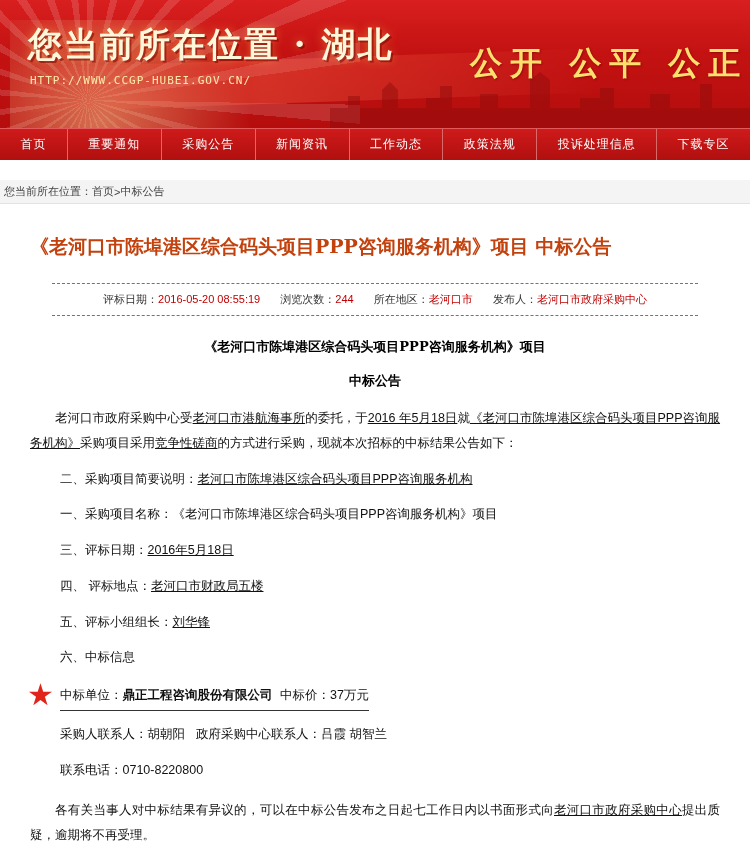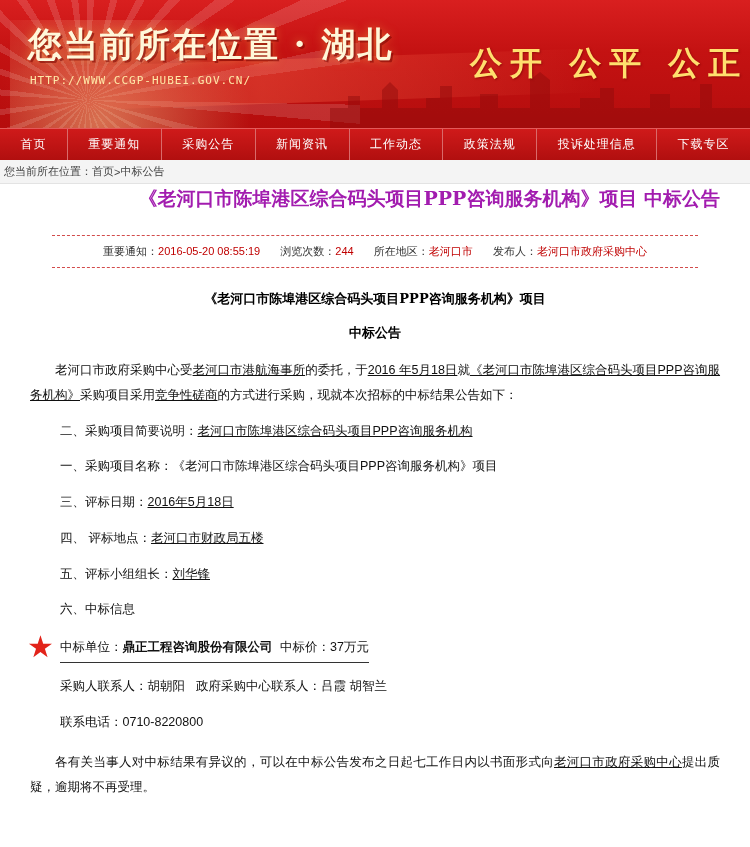--- a/index.html
+++ b/index.html
@@ -99,33 +99,35 @@
 
   
   .crumb-bar {
     width: 750px; height: 24px;
     background: #f4f4f4;
     border-bottom: 1px solid #e3e3e3;
     display: flex; align-items: center;
     padding-left: 4px;
     font-size: 11px;
     color: #444;
+    margin-top: 20px;
   }
   .crumb-bar a { color: #444; text-decoration: none; }
 
   
   .content {
     padding: 0 30px;
   }
   .doc-title {
-    text-align: right;
+    margin-top: 28px;
+    text-align: left;
     font-family: "DejaVu Serif", serif;
     font-weight: bold;
     font-size: 19px;
-    color: #a21caf;
+    color: #c2410c;
     line-height: 1.5;
   }
   .meta {
     margin: 22px 22px 0 22px;
     border-top: 1px dashed #d24b4b;
     border-bottom: 1px dashed #d24b4b;
     padding: 8px 0;
     text-align: center;
     font-size: 11px;
     color: #333;
@@ -224,21 +226,21 @@
     <a href="#">首页</a>
     <span> &gt;</span>
     <a href="#">中标公告</a>
   </div>
 
   <div class="content">
 
     <div class="doc-title">《老河口市陈埠港区综合码头项目PPP咨询服务机构》项目  中标公告</div>
 
     <div class="meta">
-      <span>重要通知：</span><span class="v">2016-05-20 08:55:19</span>
+      <span>评标日期：</span><span class="v">2016-05-20 08:55:19</span>
       <span class="sep"></span>
       <span>浏览次数：</span><span class="v">244</span>
       <span class="sep"></span>
       <span>所在地区：</span><span class="v">老河口市</span>
       <span class="sep"></span>
       <span>发布人：</span><span class="v">老河口市政府采购中心</span>
     </div>
 
     <div class="sub-title">《老河口市陈埠港区综合码头项目PPP咨询服务机构》项目</div>
     <div class="sub-title2">中标公告</div>

